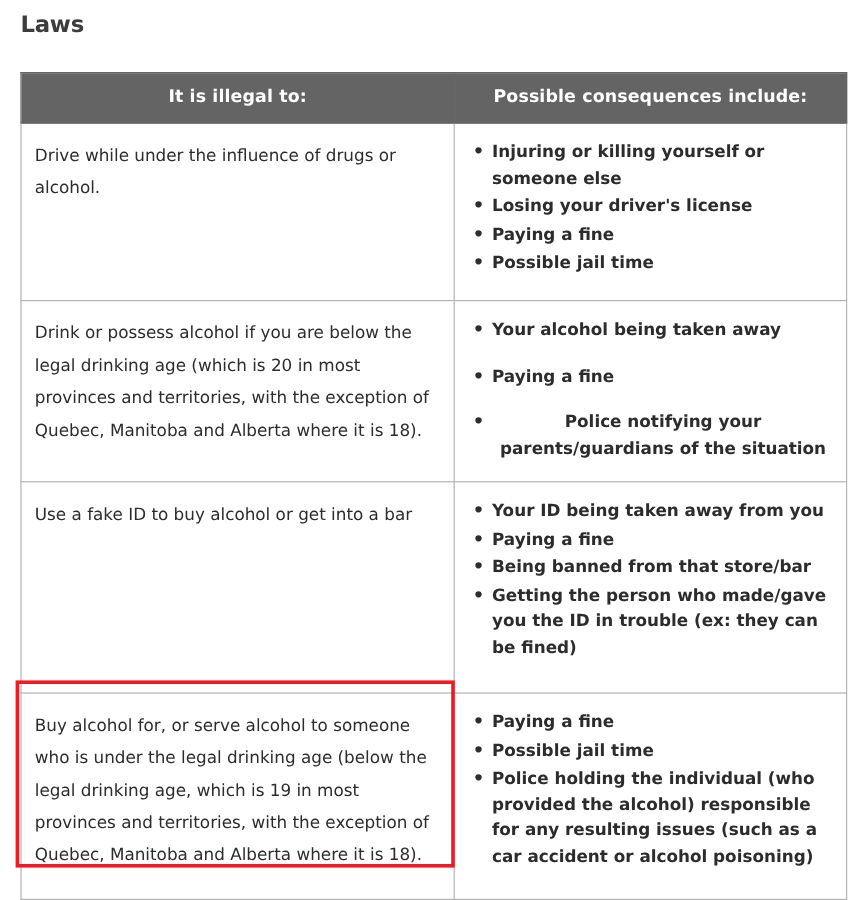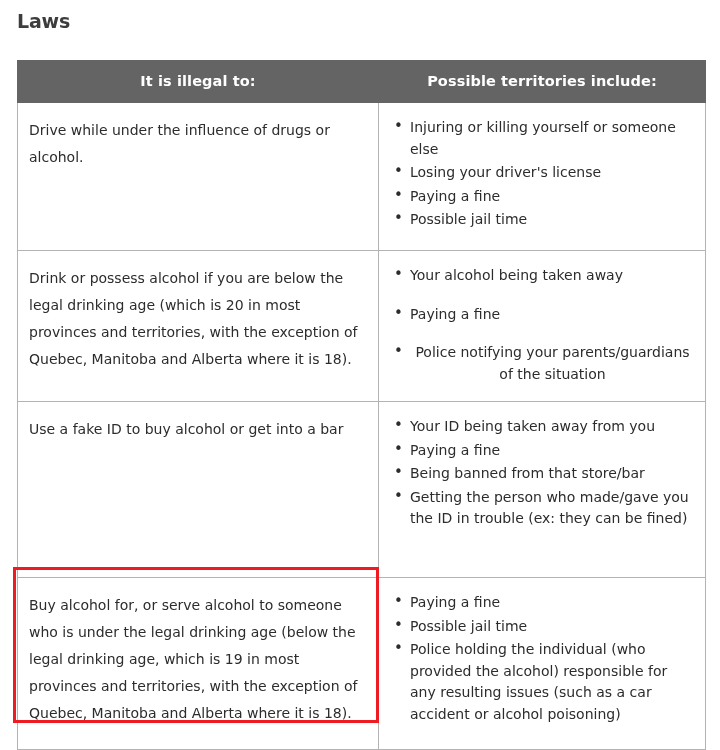--- a/index.html
+++ b/index.html
@@ -61,20 +61,21 @@
     line-height: 27px;
     padding: 14px 14px 16px 11px;
   }
   .cell-list {
     padding: 14px 10px 16px 10px;
   }
   .cons-list {
     margin: 0;
     padding: 0;
     list-style: none;
+    font-weight: bold;
   }
   .cons-list li {
     position: relative;
     font-size: 14px;
     color: #2c2c2c;
     line-height: 21.5px;
     padding-left: 21px;
     margin-bottom: 2px;
   }
   .cons-list li::before {
@@ -121,21 +122,21 @@
   <div class="page-title">Laws</div>
 
   <table class="laws-table">
     <colgroup>
       <col class="col-illegal">
       <col class="col-consequences">
     </colgroup>
     <thead>
       <tr>
         <th>It is illegal to:</th>
-        <th>Possible territories include:</th>
+        <th>Possible consequences include:</th>
       </tr>
     </thead>
     <tbody>
 
       <tr class="row-h1">
         <td class="cell-text">Drive while under the influence of drugs or alcohol.</td>
         <td class="cell-list">
           <ul class="cons-list">
             <li>Injuring or killing yourself or someone else</li>
             <li>Losing your driver's license</li>

